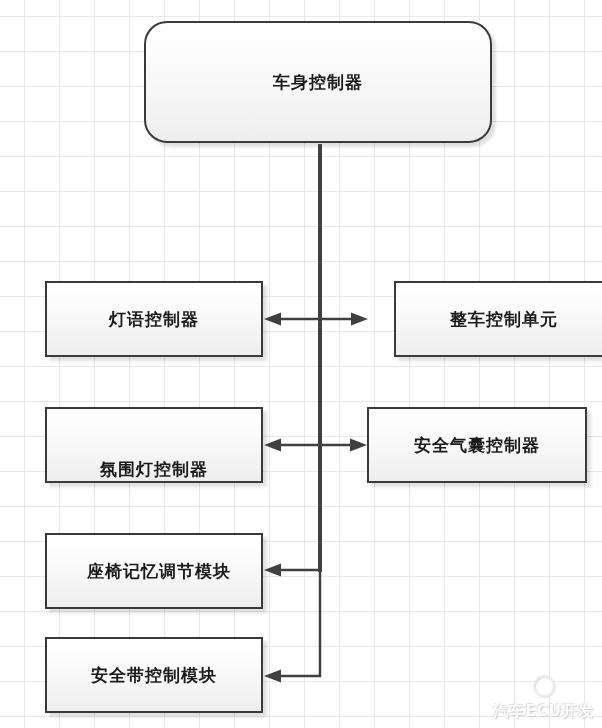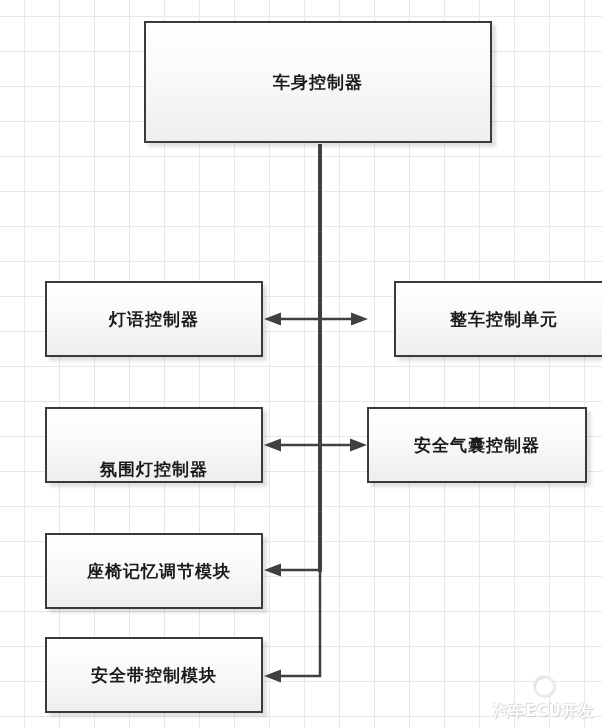--- a/index.html
+++ b/index.html
@@ -27,21 +27,21 @@
     box-shadow: 4px 4px 3px rgba(0,0,0,0.12);
     display: flex;
     align-items: center;
     justify-content: center;
     text-align: center;
     color: #1a1a1a;
     font-size: 17px;
     font-weight: bold;
     letter-spacing: 1px;
   }
-  .n-bcm     { left: 144px; top: 21px;  width: 348px; height: 122px; }
+  .n-bcm     { left: 144px; top: 21px;  width: 348px; height: 122px; border-radius: 23px; }
   .n-light   { left: 45px;  top: 281px; width: 218px; height: 76px; font-family: Liberation Mono, monospace; }
   .n-vcu     { left: 386px; top: 281px; width: 220px; height: 76px; margin-left: 8px; }
   .n-ambient { left: 45px;  top: 407px; width: 218px; height: 76px; align-items: flex-end; }
   .n-airbag  { left: 367px; top: 407px; width: 220px; height: 76px; }
   .n-seat    { left: 45px;  top: 533px; width: 218px; height: 76px; padding-left: 10px; }
   .n-belt    { left: 45px;  top: 637px; width: 218px; height: 76px; align-items: center; }
   .connectors {
     position: absolute;
     left: 0; top: 0;
     width: 602px;

